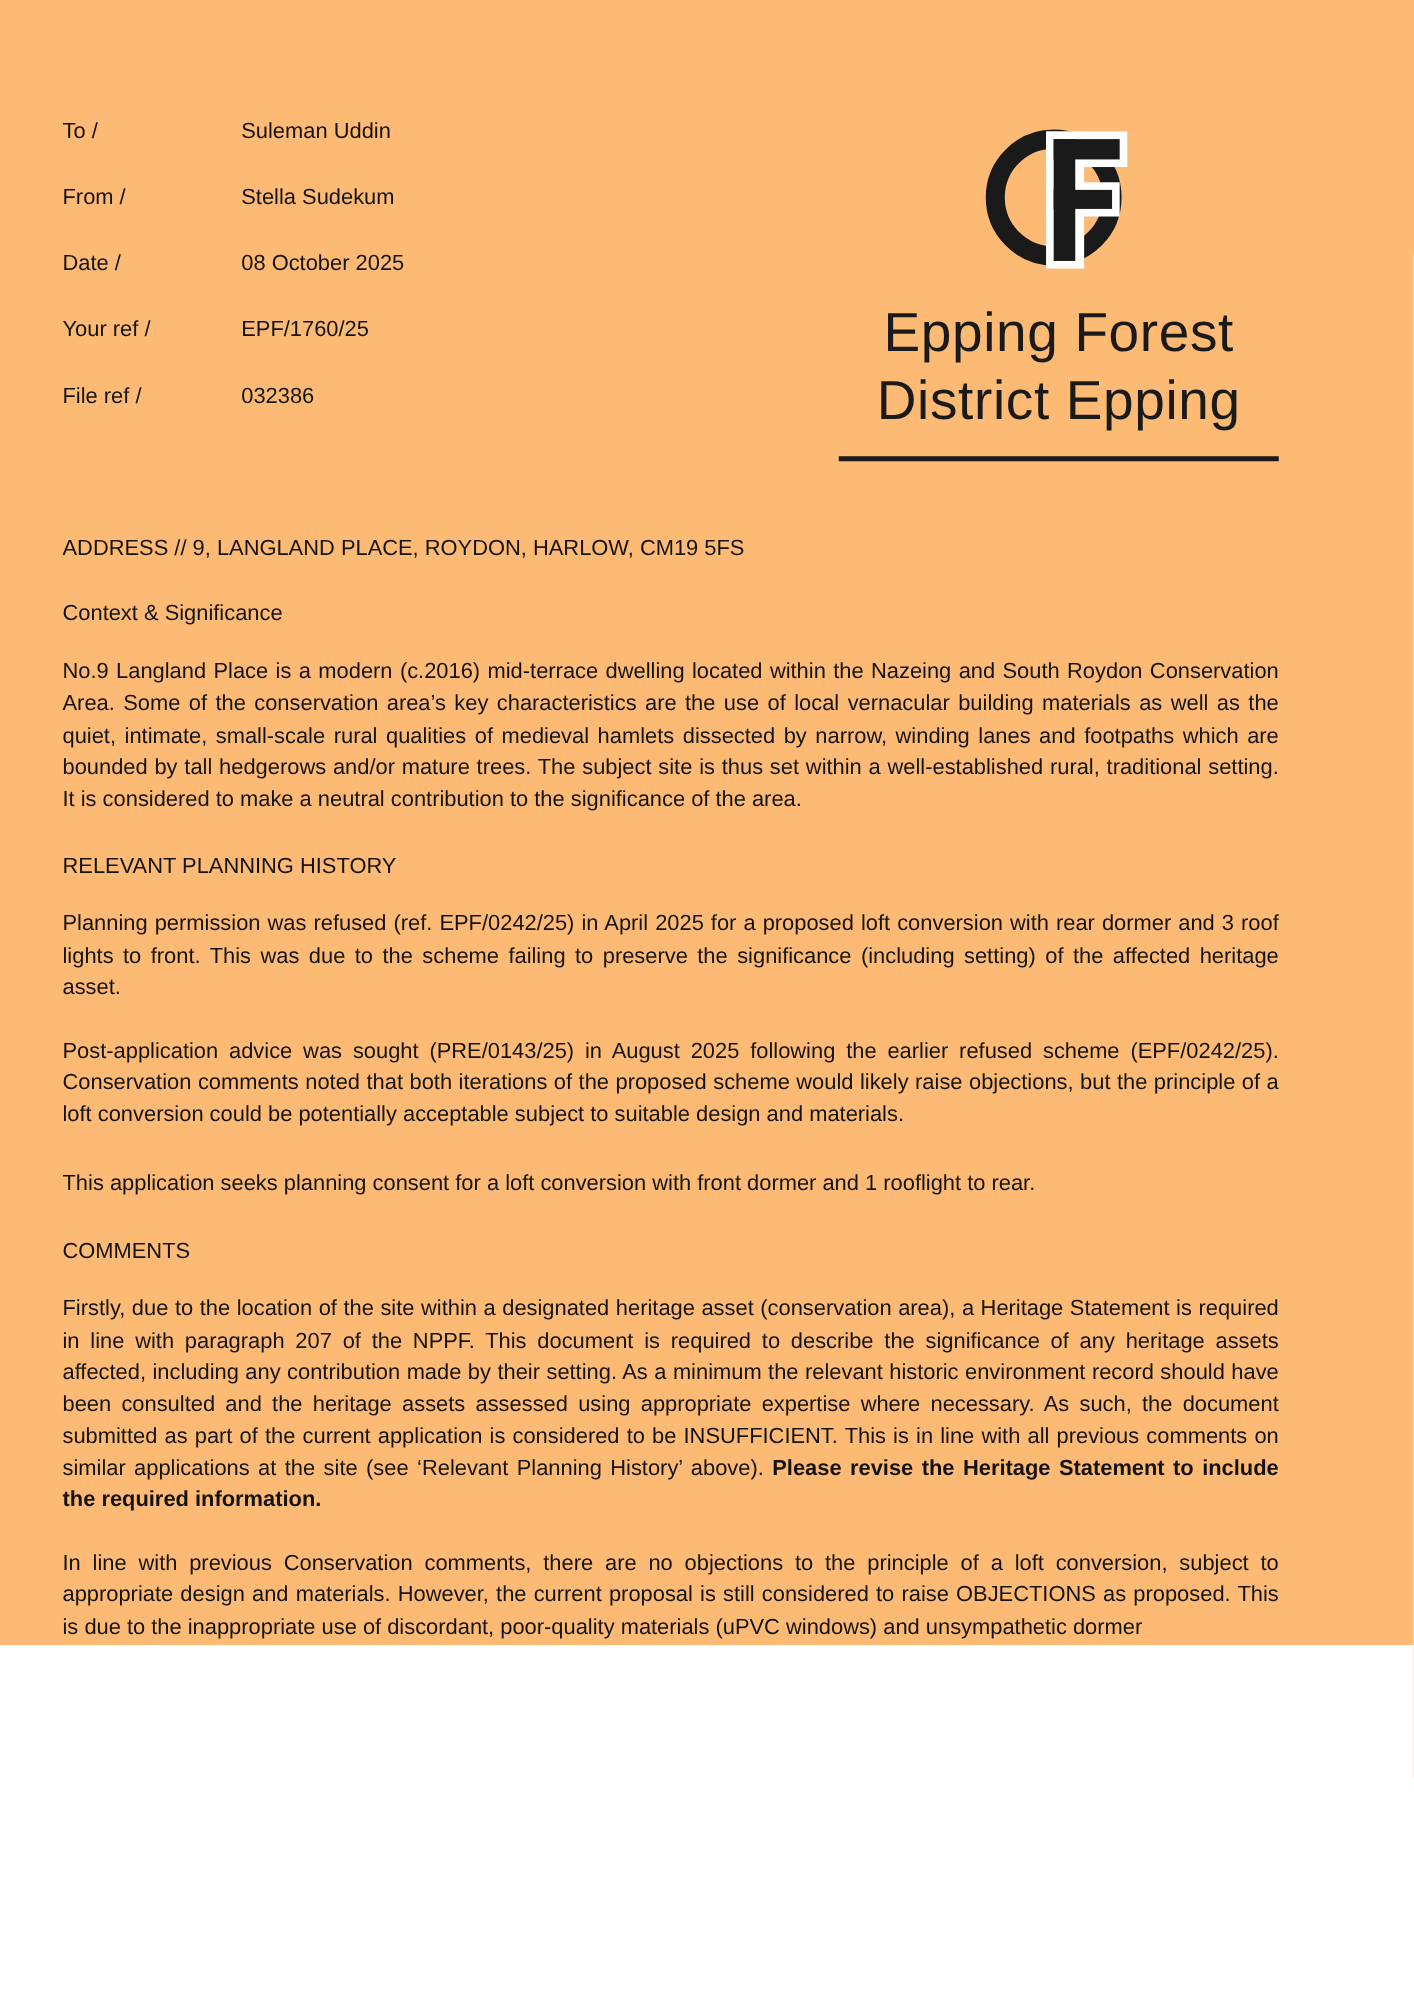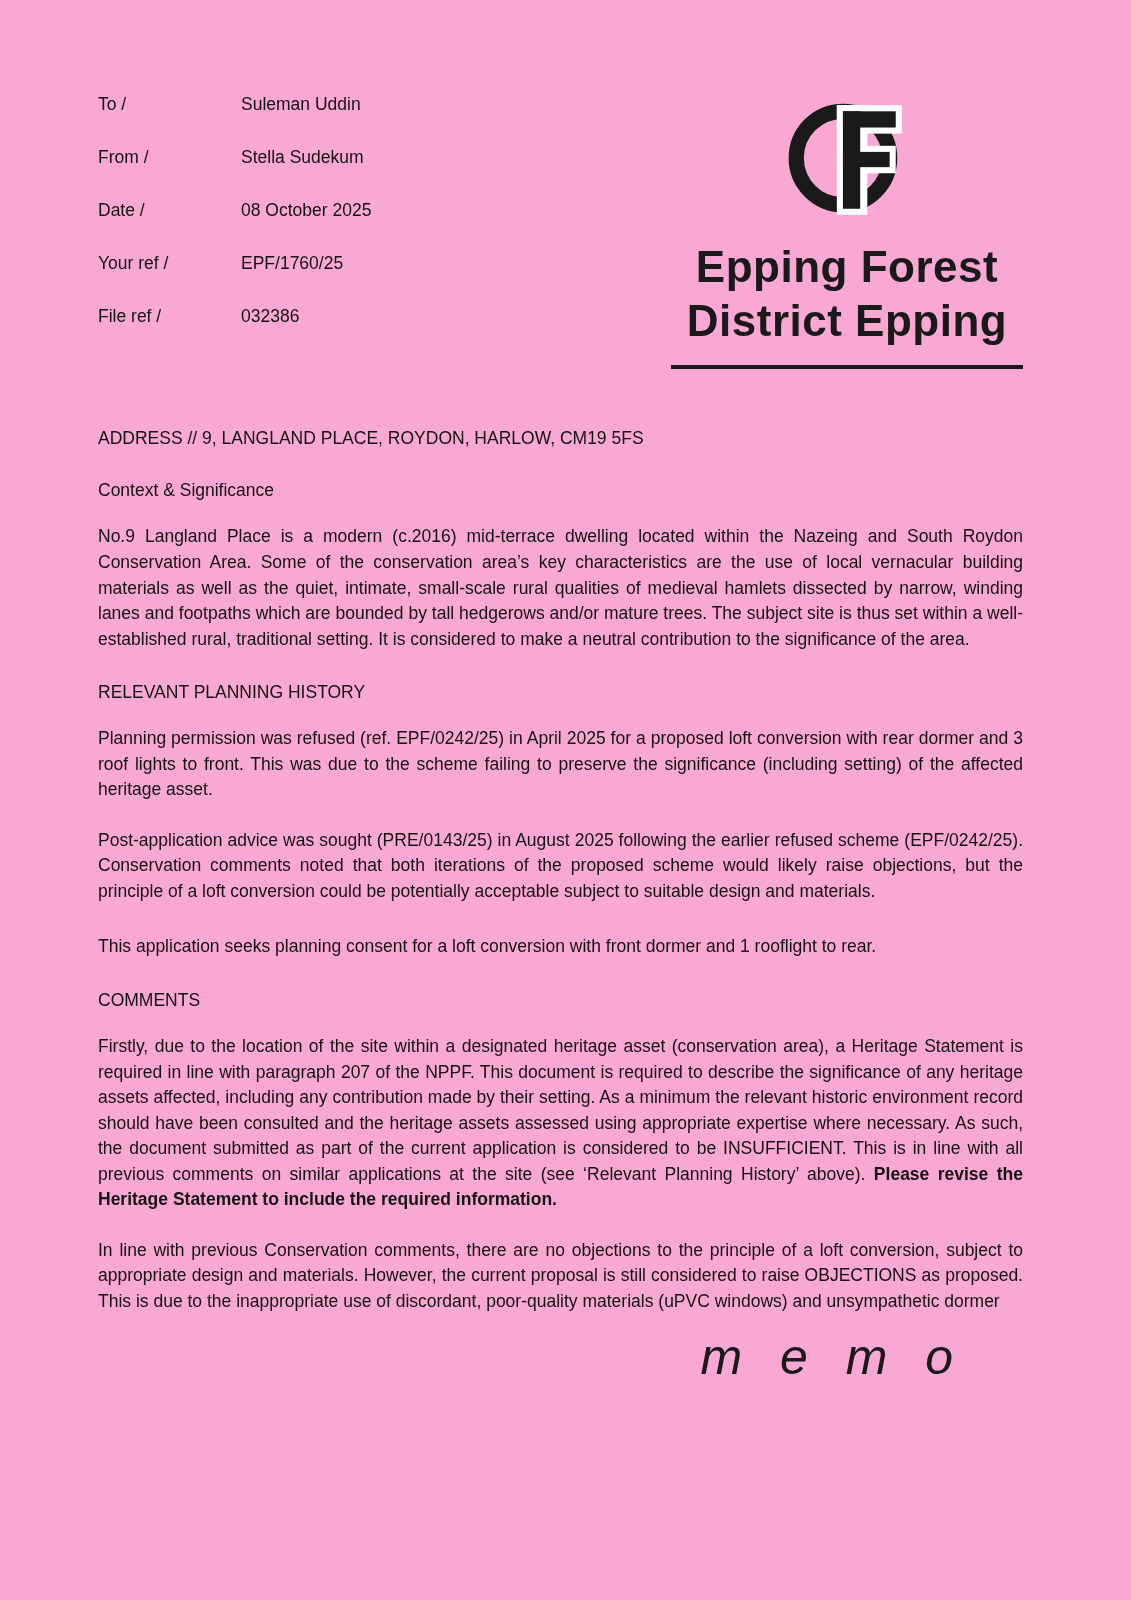--- a/index.html
+++ b/index.html
@@ -1,31 +1,31 @@
 <!DOCTYPE html>
 <html><head>
 <meta charset="utf-8">
 <style>
   html, body { margin:0; padding:0; background:#ffffff; }
   .page {
-    width:1131px; height:1600px; box-sizing:border-box;
-    padding:88px 108px 0 98px;
+    width:1131px; height:1316px; box-sizing:border-box;
+    padding:88px 108px 0 50px;
     font-family:"Liberation Sans", sans-serif;
-    color:#131313; background:#f9a8d4;
+    color:#131313; background:#fdba74;
     position:relative; overflow:hidden;
   }
   .header { display:flex; justify-content:space-between; align-items:flex-start; }
   .meta { display:flex; flex-direction:column; gap:32px; padding-top:6px; font-size:17.5px; }
   .meta-row { display:flex; }
   .meta-label { width:143px; flex:0 0 143px; }
   .meta-value { }
   .brand { width:352px; display:flex; flex-direction:column; align-items:center; }
   .logo-svg { width:132px; height:140px; display:block; }
   .brand-name {
-    font-weight:bold; font-size:44px; line-height:1.22; letter-spacing:0.5px;
+    font-weight:normal; font-size:44px; line-height:1.22; letter-spacing:0.5px;
     text-align:center; white-space:nowrap; margin-top:12px; color:#1a1a1a;
   }
   .brand-rule { width:100%; height:4px; background:#1a1a1a; margin-top:18px; }
   .subject { margin-top:58px; font-size:17.5px; line-height:1.32; }
   .sections { }
   .section { margin-top:30px; font-size:17.5px; }
   .section-heading { font-size:17.5px; font-weight:normal; margin:0 0 23px 0; }
   .body-para { margin:0 0 25px 0; line-height:1.46; text-align:justify; }
   .body-para:last-child { margin-bottom:0; }
   .bold-run { font-weight:bold; }

